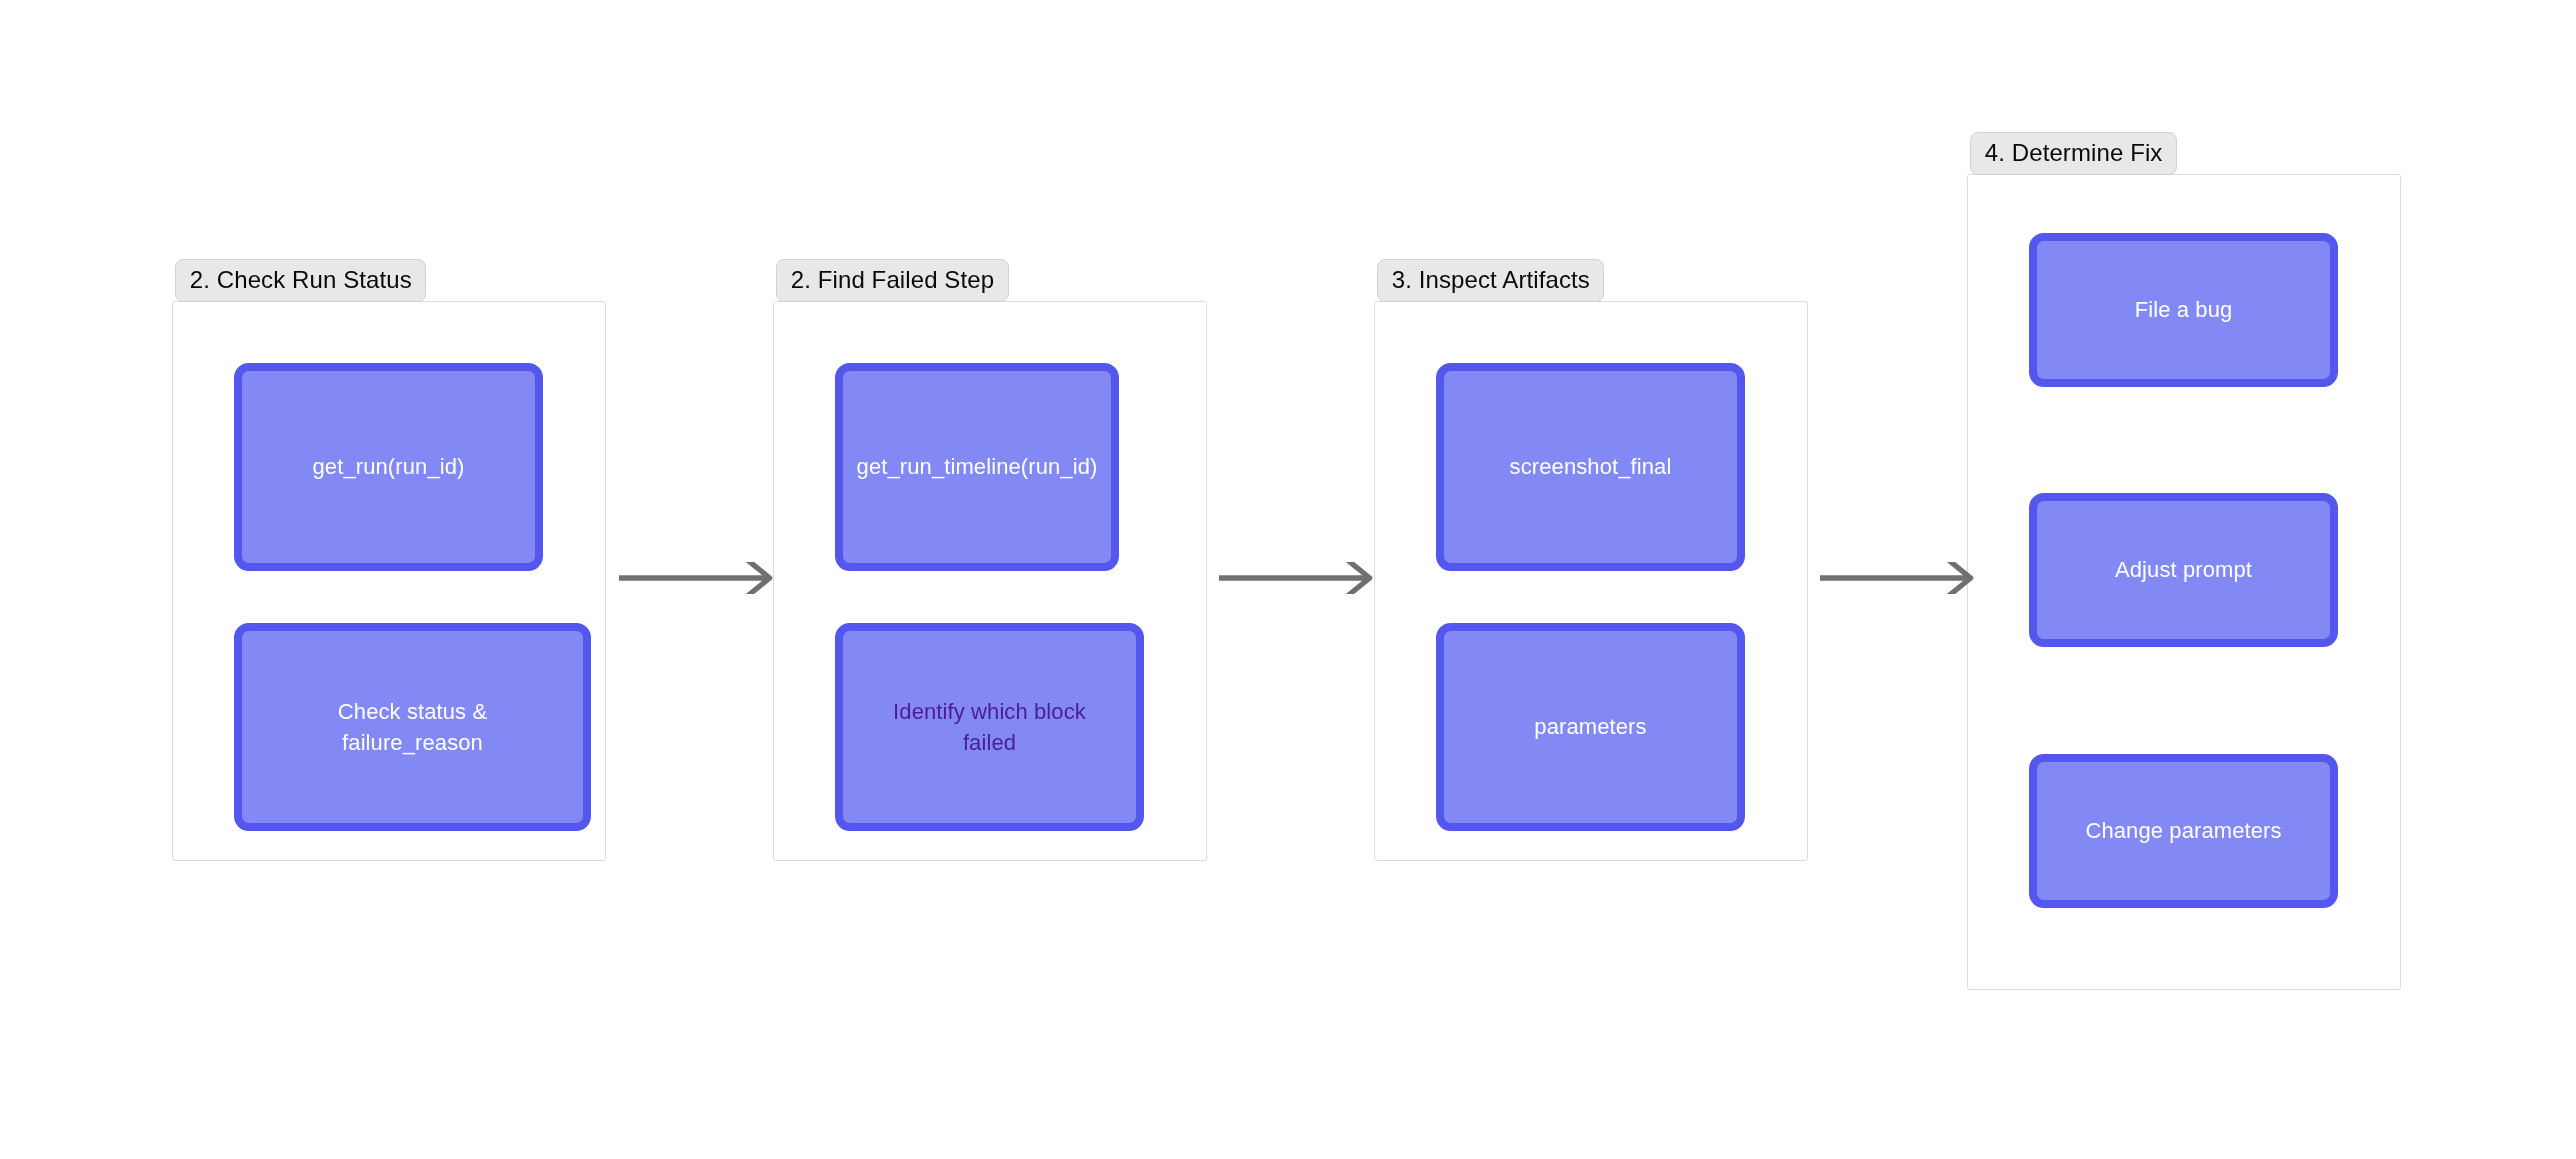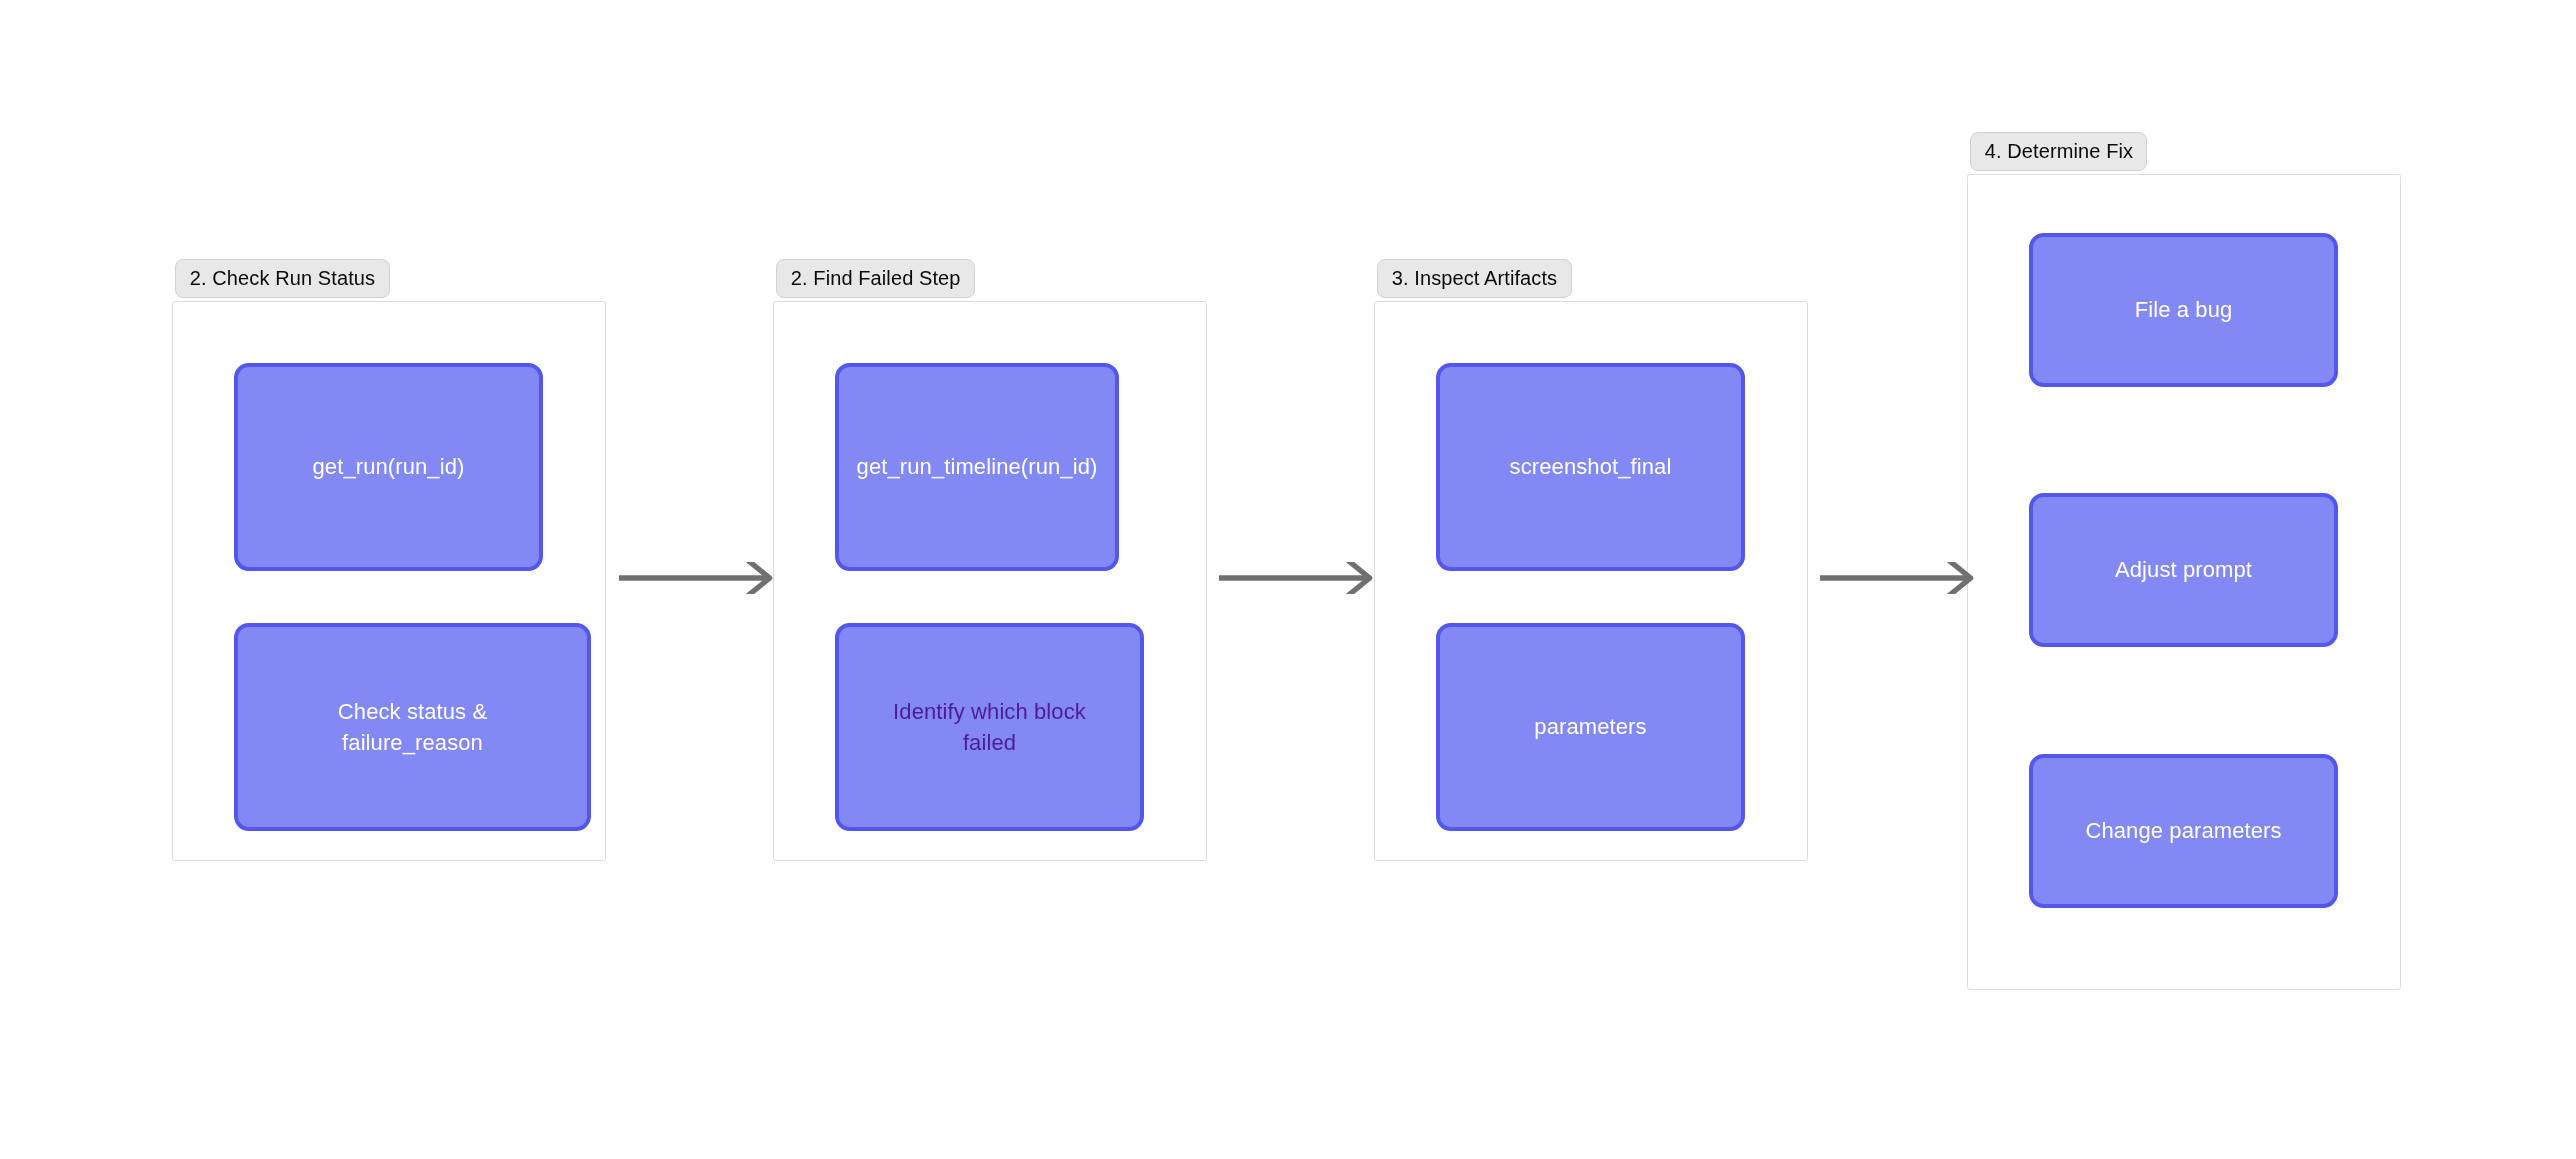--- a/index.html
+++ b/index.html
@@ -33,33 +33,33 @@
     border: 1.3px solid #dcdcdc;
     border-radius: 2.7px;
   }
   .cluster-label {
     position: absolute;
     box-sizing: border-box;
     background: #e8e8e8;
     border: 1.3px solid #d2d2d2;
     border-radius: 8px;
     color: #0a0a0a;
-    font-size: 20px;
+    font-size: 24px;
     line-height: 1;
     letter-spacing: 0.1px;
     padding: 8px 13.4px 9.4px 13.4px;
     white-space: nowrap;
   }
 
   
   .node {
     position: absolute;
     box-sizing: border-box;
     background: #8289f5;
-    border: 4px solid #be185d;
+    border: 8px solid #be185d;
     border-radius: 14.8px;
     display: flex;
     align-items: center;
     justify-content: center;
     text-align: center;
   }
   .node-label {
     color: #ffffff;
     font-size: 22px;
     line-height: 1.42;

